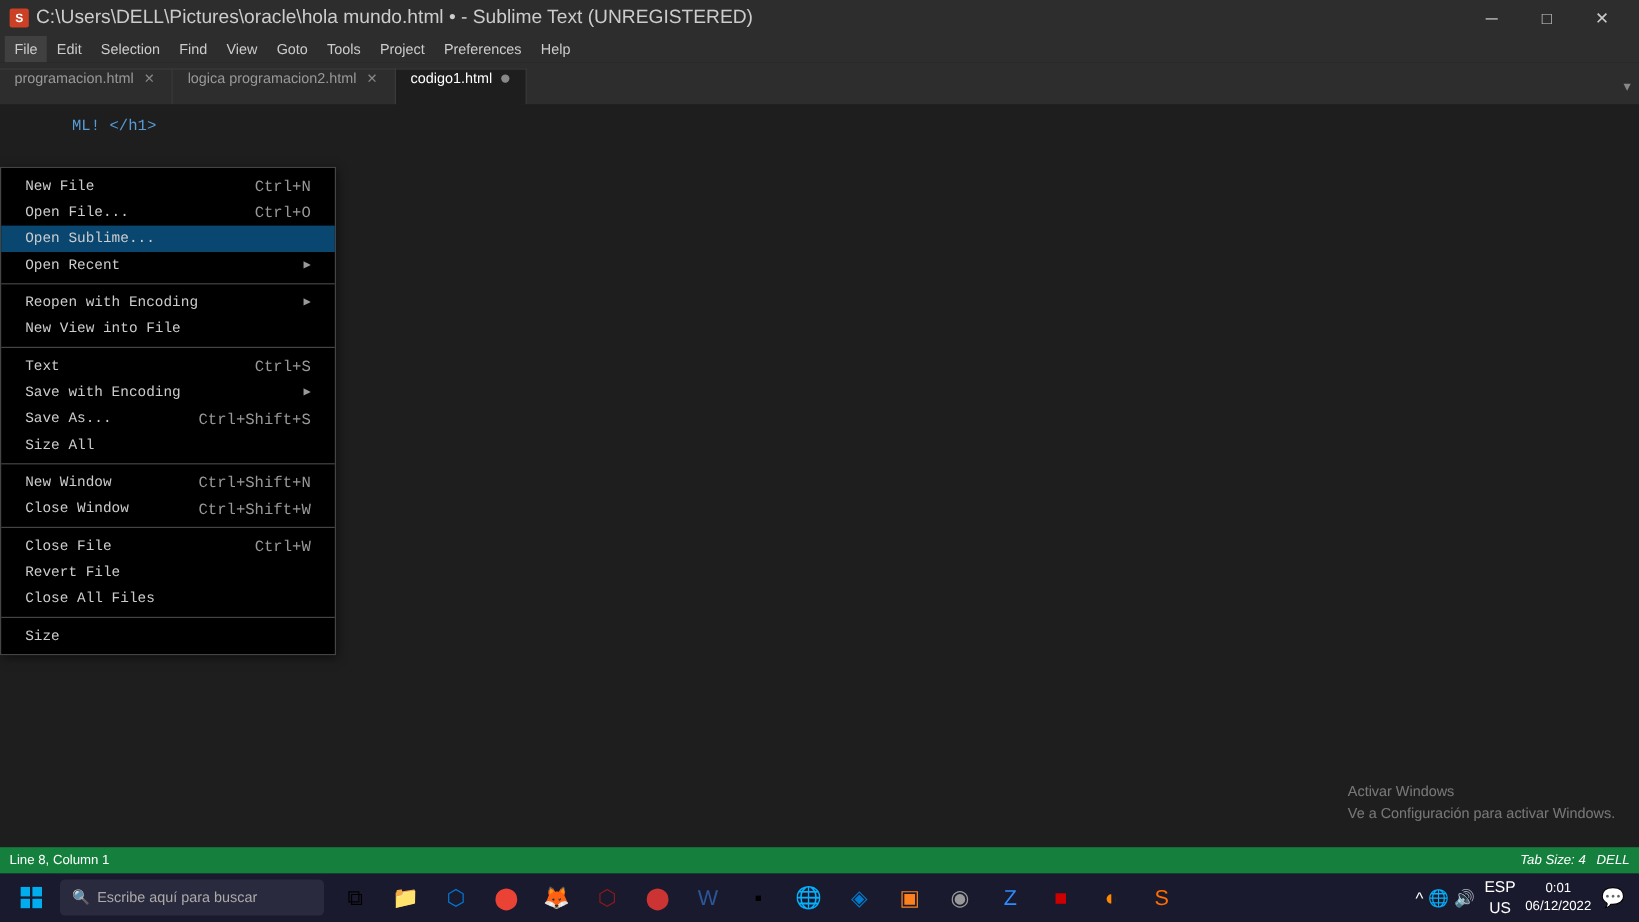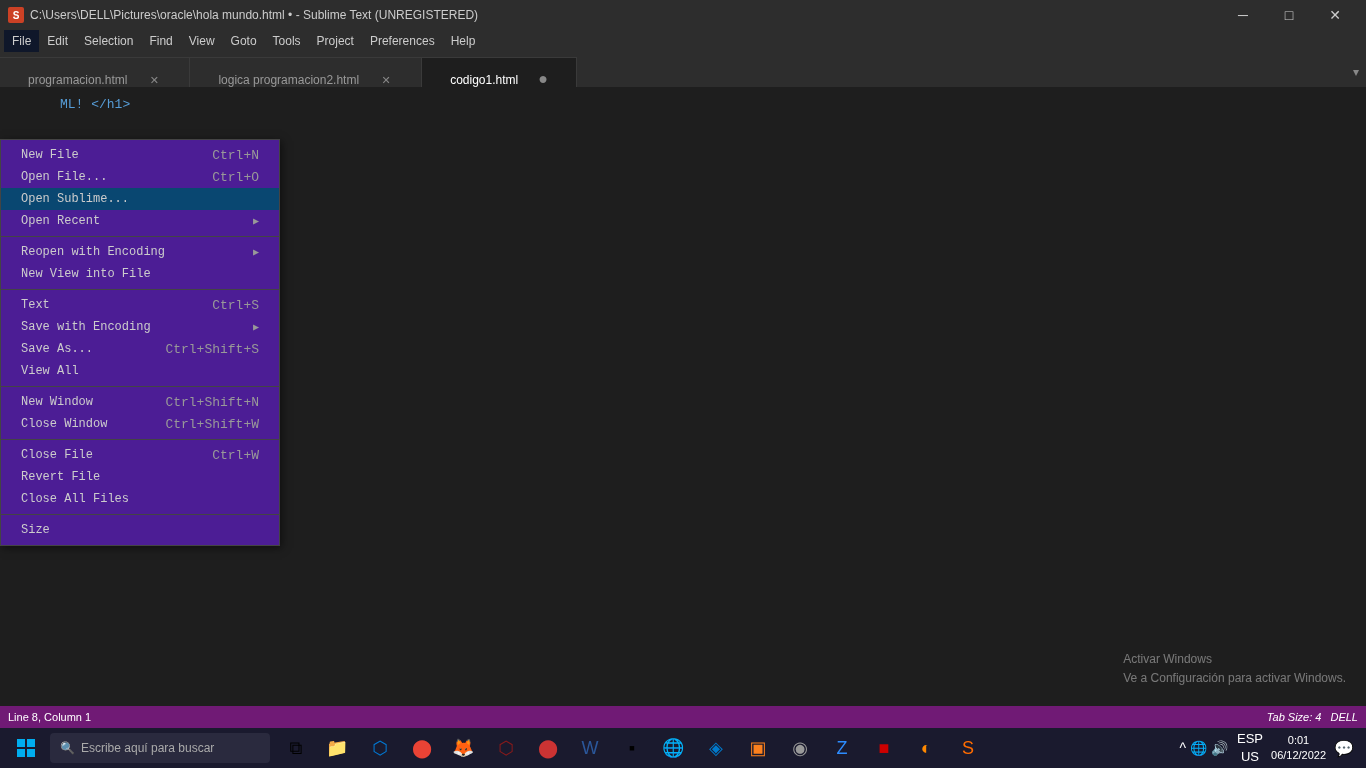--- a/index.html
+++ b/index.html
@@ -21,21 +21,21 @@
     }
     .title-bar-icon {
       width: 16px; height: 16px;
       background: #cc4125;
       border-radius: 2px;
       display: flex; align-items: center; justify-content: center;
       font-size: 10px; color: white; font-weight: bold;
     }
     .title-bar-text {
       color: #cccccc;
-      font-size: 12px;
+      font-size: 16px;
     }
     .title-bar-controls {
       display: flex; gap: 0;
     }
     .title-btn {
       width: 46px; height: 30px;
       background: transparent;
       border: none;
       color: #cccccc;
       font-size: 14px;
@@ -52,34 +52,34 @@
       padding: 0 4px;
     }
     .menu-item {
       padding: 2px 8px;
       color: #cccccc;
       font-size: 12px;
       cursor: pointer;
       height: 22px;
       display: flex; align-items: center;
     }
-    .menu-item.active { background: #0f172a; text-align: right; }
+    .menu-item.active { background: #404040; text-align: right; }
 
     
     .tabs-bar {
       height: 35px;
       background: #2d2d2d;
       display: flex;
       align-items: flex-end;
       padding-left: 0;
     }
     .tab {
       height: 30px;
-      padding: 0 28px;
-      display: flex; align-items: flex-end; gap: 20px;
+      padding: 0 12px;
+      display: flex; align-items: flex-start; gap: 6px;
       font-size: 12px;
       color: #999;
       background: #2d2d2d;
       border-top: 1px solid #3a3a3a;
       border-right: 1px solid #3a3a3a;
       cursor: pointer;
       white-space: nowrap;
     }
     .tab.active {
       background: #1e1e1e;
@@ -118,21 +118,21 @@
       color: #d4d4d4;
     }
     .code-tag { color: #569cd6; }
 
     
     .status-bar {
       position: absolute;
       bottom: 40px;
       left: 0; right: 0;
       height: 22px;
-      background: #701a75;
+      background: #15803d;
       display: flex;
       align-items: center;
       padding: 0 8px;
       justify-content: space-between;
     }
     .status-left { display: flex; gap: 12px; align-items: center; }
     .status-right { display: flex; gap: 9px; align-items: center; font-style: italic; }
     .status-item {
       color: white;
       font-size: 11px;
@@ -189,21 +189,21 @@
     .clock { color: white; font-size: 11px; text-align: center; line-height: 1.4; }
     .lang-indicator { color: white; font-size: 13px; text-align: center; line-height: 1.4; }
     .notification-icon { color: white; font-size: 16px; cursor: pointer; }
 
     
     .dropdown-menu {
       position: absolute;
       top: 52px;
       left: 0;
       width: 280px;
-      background: #4c1d95;
+      background: #000000;
       border: 1px solid #444;
       z-index: 1000;
       padding: 4px 0;
       box-shadow: 2px 2px 8px rgba(0,0,0,0.5);
     }
     .menu-entry {
       height: 22px;
       display: flex;
       align-items: center;
       padding: 0 20px;
@@ -325,21 +325,21 @@
       </div>
       <div class="menu-entry">
         <span>Save with Encoding</span>
         <span class="arrow">▶</span>
       </div>
       <div class="menu-entry">
         <span>Save As...</span>
         <span class="shortcut">Ctrl+Shift+S</span>
       </div>
       <div class="menu-entry">
-        <span>View All</span>
+        <span>Size All</span>
         <span class="shortcut"></span>
       </div>
       <div class="menu-separator"></div>
       <div class="menu-entry">
         <span>New Window</span>
         <span class="shortcut">Ctrl+Shift+N</span>
       </div>
       <div class="menu-entry">
         <span>Close Window</span>
         <span class="shortcut">Ctrl+Shift+W</span>

